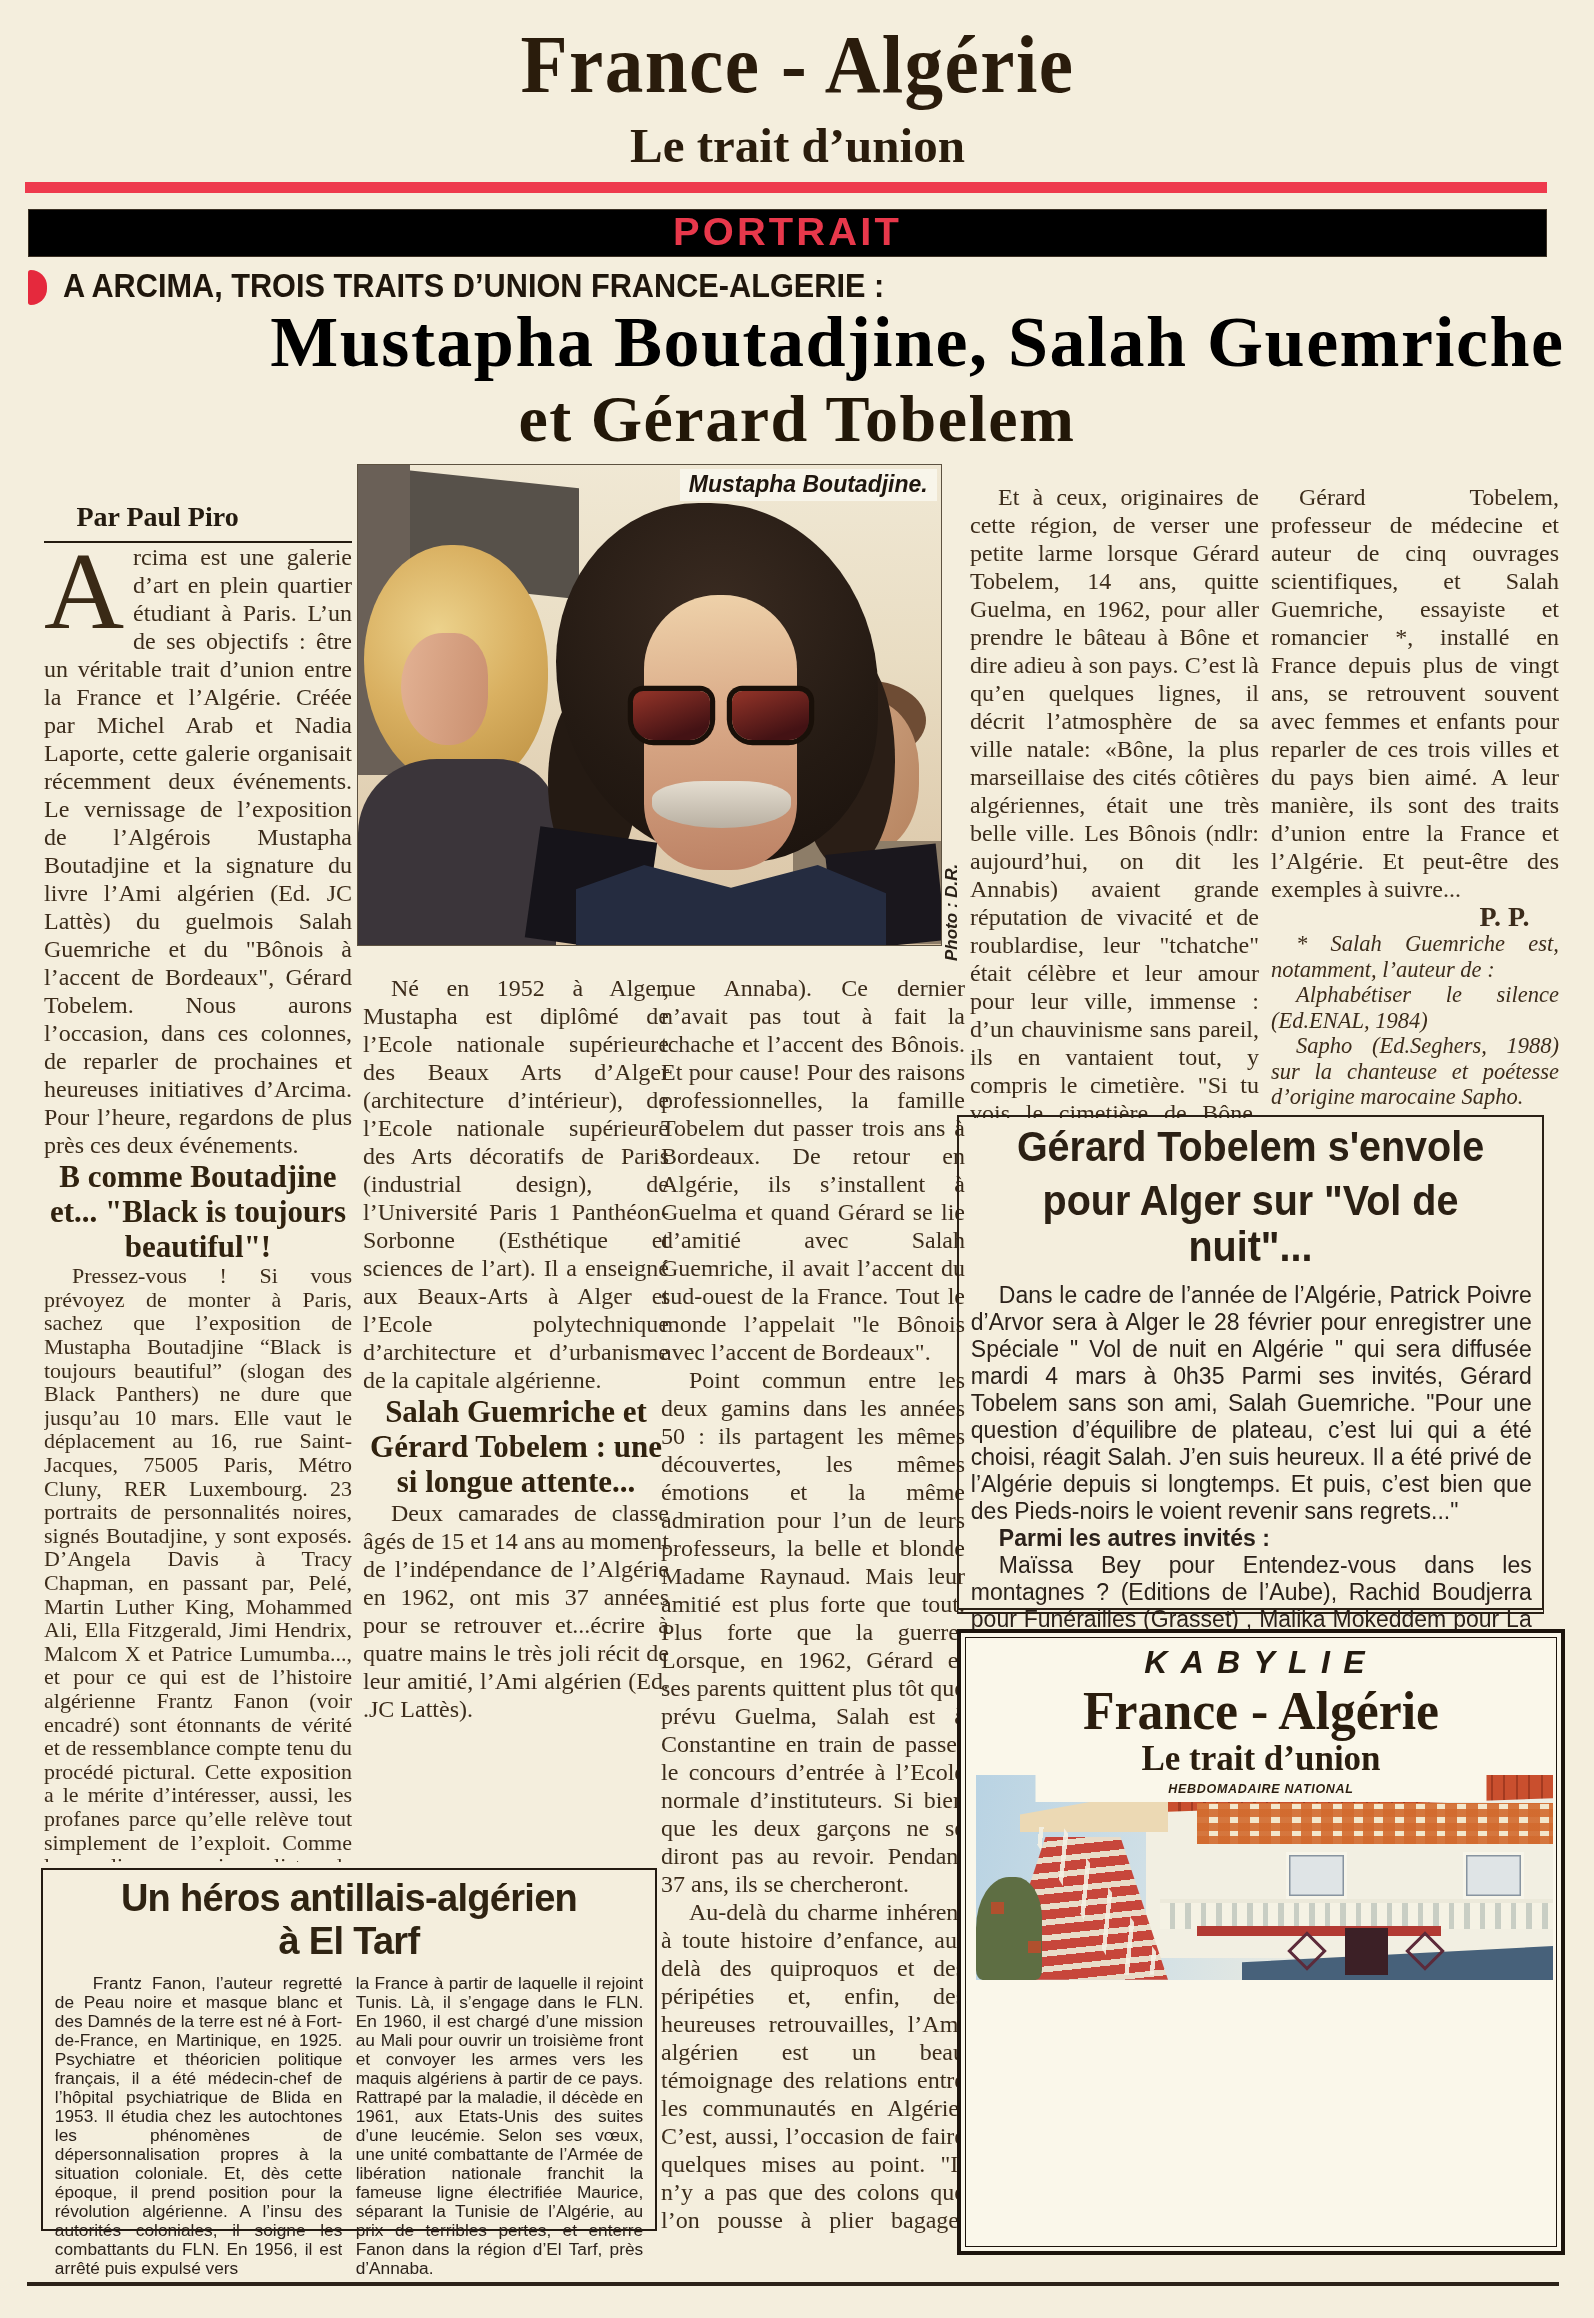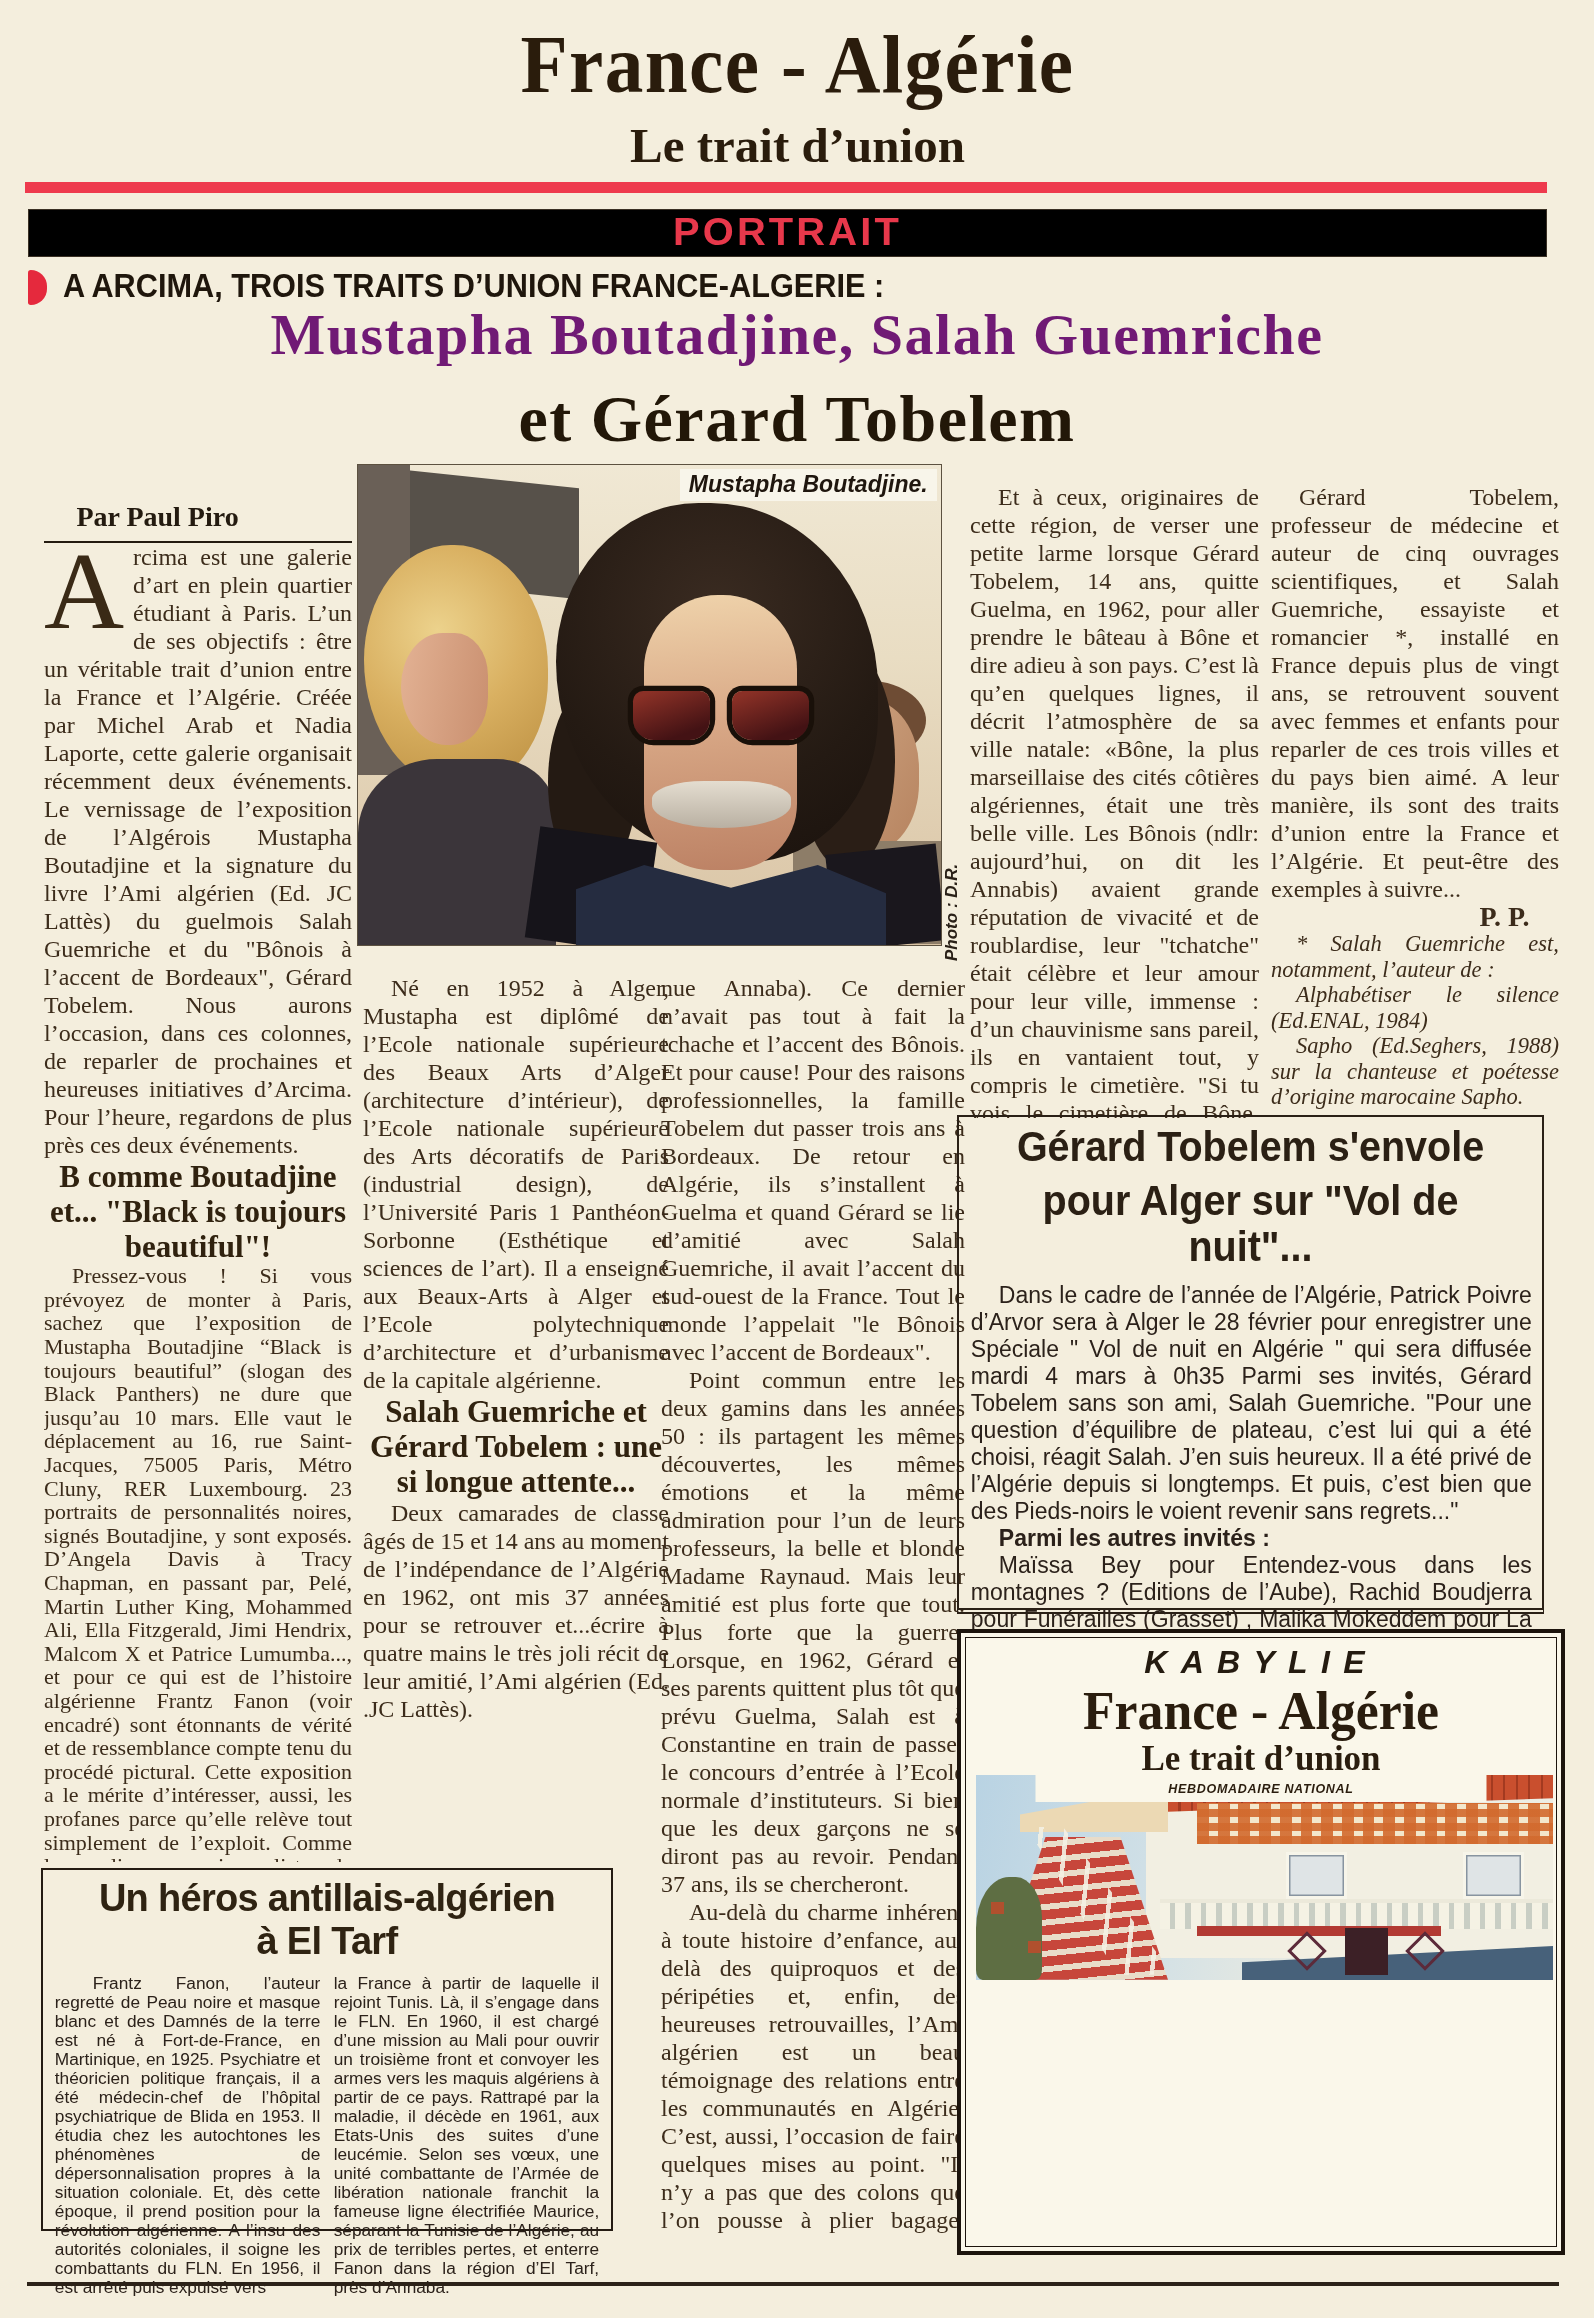--- a/index.html
+++ b/index.html
@@ -15,22 +15,22 @@
   .portrait-box{position:absolute;left:28px;top:209px;width:1517px;height:46px;
                 border:1.5px solid #2a211685;border-color:#3a3024;background:#000000;}
   .portrait-label{position:absolute;left:0;top:0.7px;width:100%;text-align:center;
                   font-family:"Liberation Sans",sans-serif;font-weight:bold;font-size:38px;
                   letter-spacing:3px;color:#e8384b;transform:scaleX(1.05);}
   .kicker{position:absolute;left:63px;top:267px;width:1181px;
           font-family:"Liberation Sans",sans-serif;font-weight:bold;font-size:33px;
           color:#1f160c;transform:scaleX(.93);transform-origin:left;}
   .kicker-bullet{position:absolute;left:28px;top:270px;width:19px;height:35px;
                  background:#e5293d;border-radius:3px 17.7px 17.7px 3px;}
-  .headline1{position:absolute;left:29.5px;top:301px;width:1535px;text-align:center;
-             font-weight:bold;font-size:58px;letter-spacing:1.5px;color:#701a75;}
+  .headline1{position:absolute;left:29.5px;top:301px;width:1535px;text-align:right;
+             font-weight:bold;font-size:72px;letter-spacing:1.5px;color:#000000;}
   .headline2{position:absolute;left:29.5px;top:381px;width:1535px;text-align:center;
              font-weight:bold;font-size:66px;letter-spacing:1.5px;color:#221708;}
   
   .col{position:absolute;overflow:hidden;text-align:justify;font-size:24px;line-height:28px;}
   .col p{margin:0;text-indent:28px;}
   .col p.noindent{text-indent:0;}
   #col1{left:44px;top:503px;width:308px;height:1359px;}
   #col2{left:363px;top:974px;width:306px;height:884px;}
   #col3{left:661px;top:974px;width:304px;height:1266px;}
   #col4{left:970px;top:483px;width:289px;height:635px;}
@@ -57,21 +57,21 @@
              font-size:17px;color:#2a2118;}
   
   .vol-box{position:absolute;left:957px;top:1115px;width:587px;height:499px;
            border:2.2px solid #2a2016;border-bottom:6.6px double #2a2016;
            font-family:"Liberation Sans",sans-serif;color:#2b211a;padding:0;box-sizing:border-box;}
   .vol-title{width:100%;text-align:center;font-weight:bold;font-size:42px;line-height:46px;
              color:#2b2014;transform:scaleX(.94);margin-top:7.4px;}
   .vol-body{padding:11.8px 10.3px 0 11.8px;text-align:justify;font-size:23px;line-height:27px;overflow:hidden;}
   .vol-body p{margin:0;text-indent:28px;}
   .vol-subhead{font-weight:bold;text-indent:28px;margin:1.5px 0;}
-  .hero-box{position:absolute;left:41px;top:1868px;width:572px;height:363px;box-sizing:border-box;
+  .hero-box{position:absolute;left:41px;top:1868px;width:616px;height:363px;box-sizing:border-box;
             border:2.2px solid #241b12;padding:7.4px 11.8px;font-family:"Liberation Sans",sans-serif;color:#2b211a;}
   .hero-title{text-align:center;font-weight:bold;font-size:38px;line-height:43px;
               letter-spacing:-0.7px;color:#2f2312;}
   .hero-cols{display:flex;gap:13.3px;margin-top:10.3px;}
   .hero-cols>div{width:50%;text-align:justify;font-size:17.3px;line-height:19px;overflow:hidden;}
   .hero-cols p{margin:0;}
   .hero-c1 p{text-indent:38px;}
   
   .kab-outer{position:absolute;left:957px;top:1629px;width:608px;height:626px;box-sizing:border-box;
              border:4.4px solid #1c140d;padding:3.7px;background:#faf7ea;}

